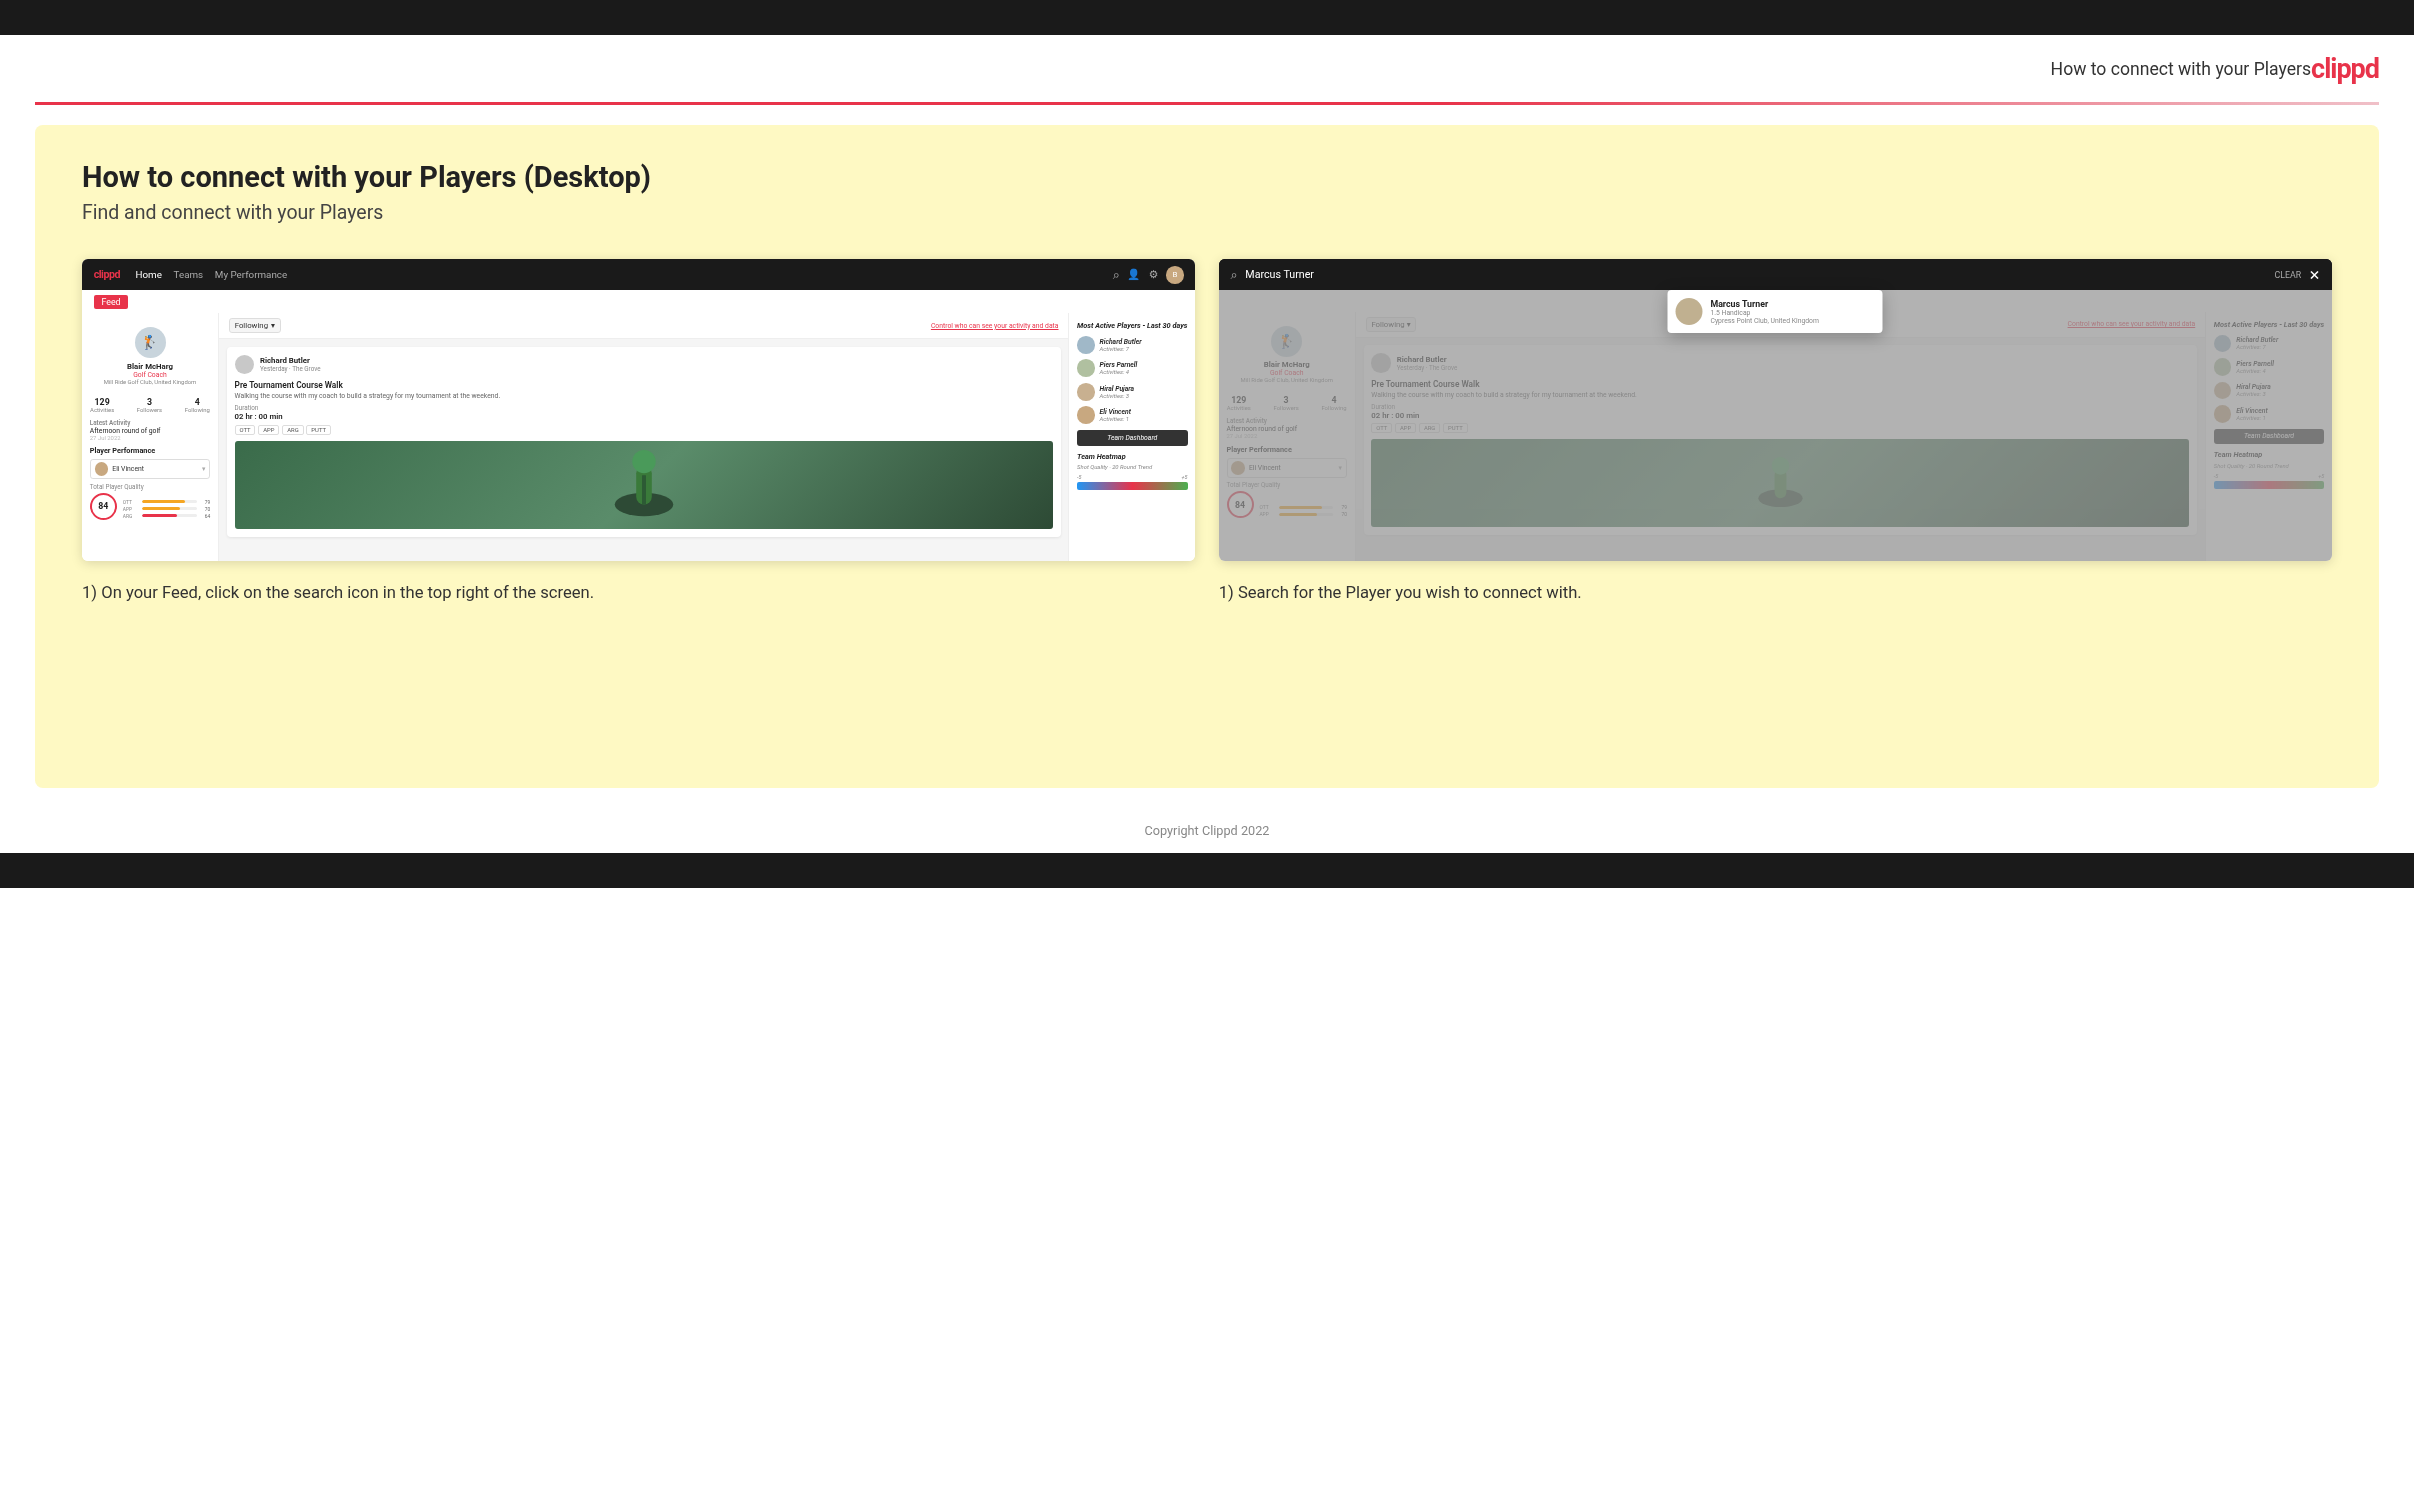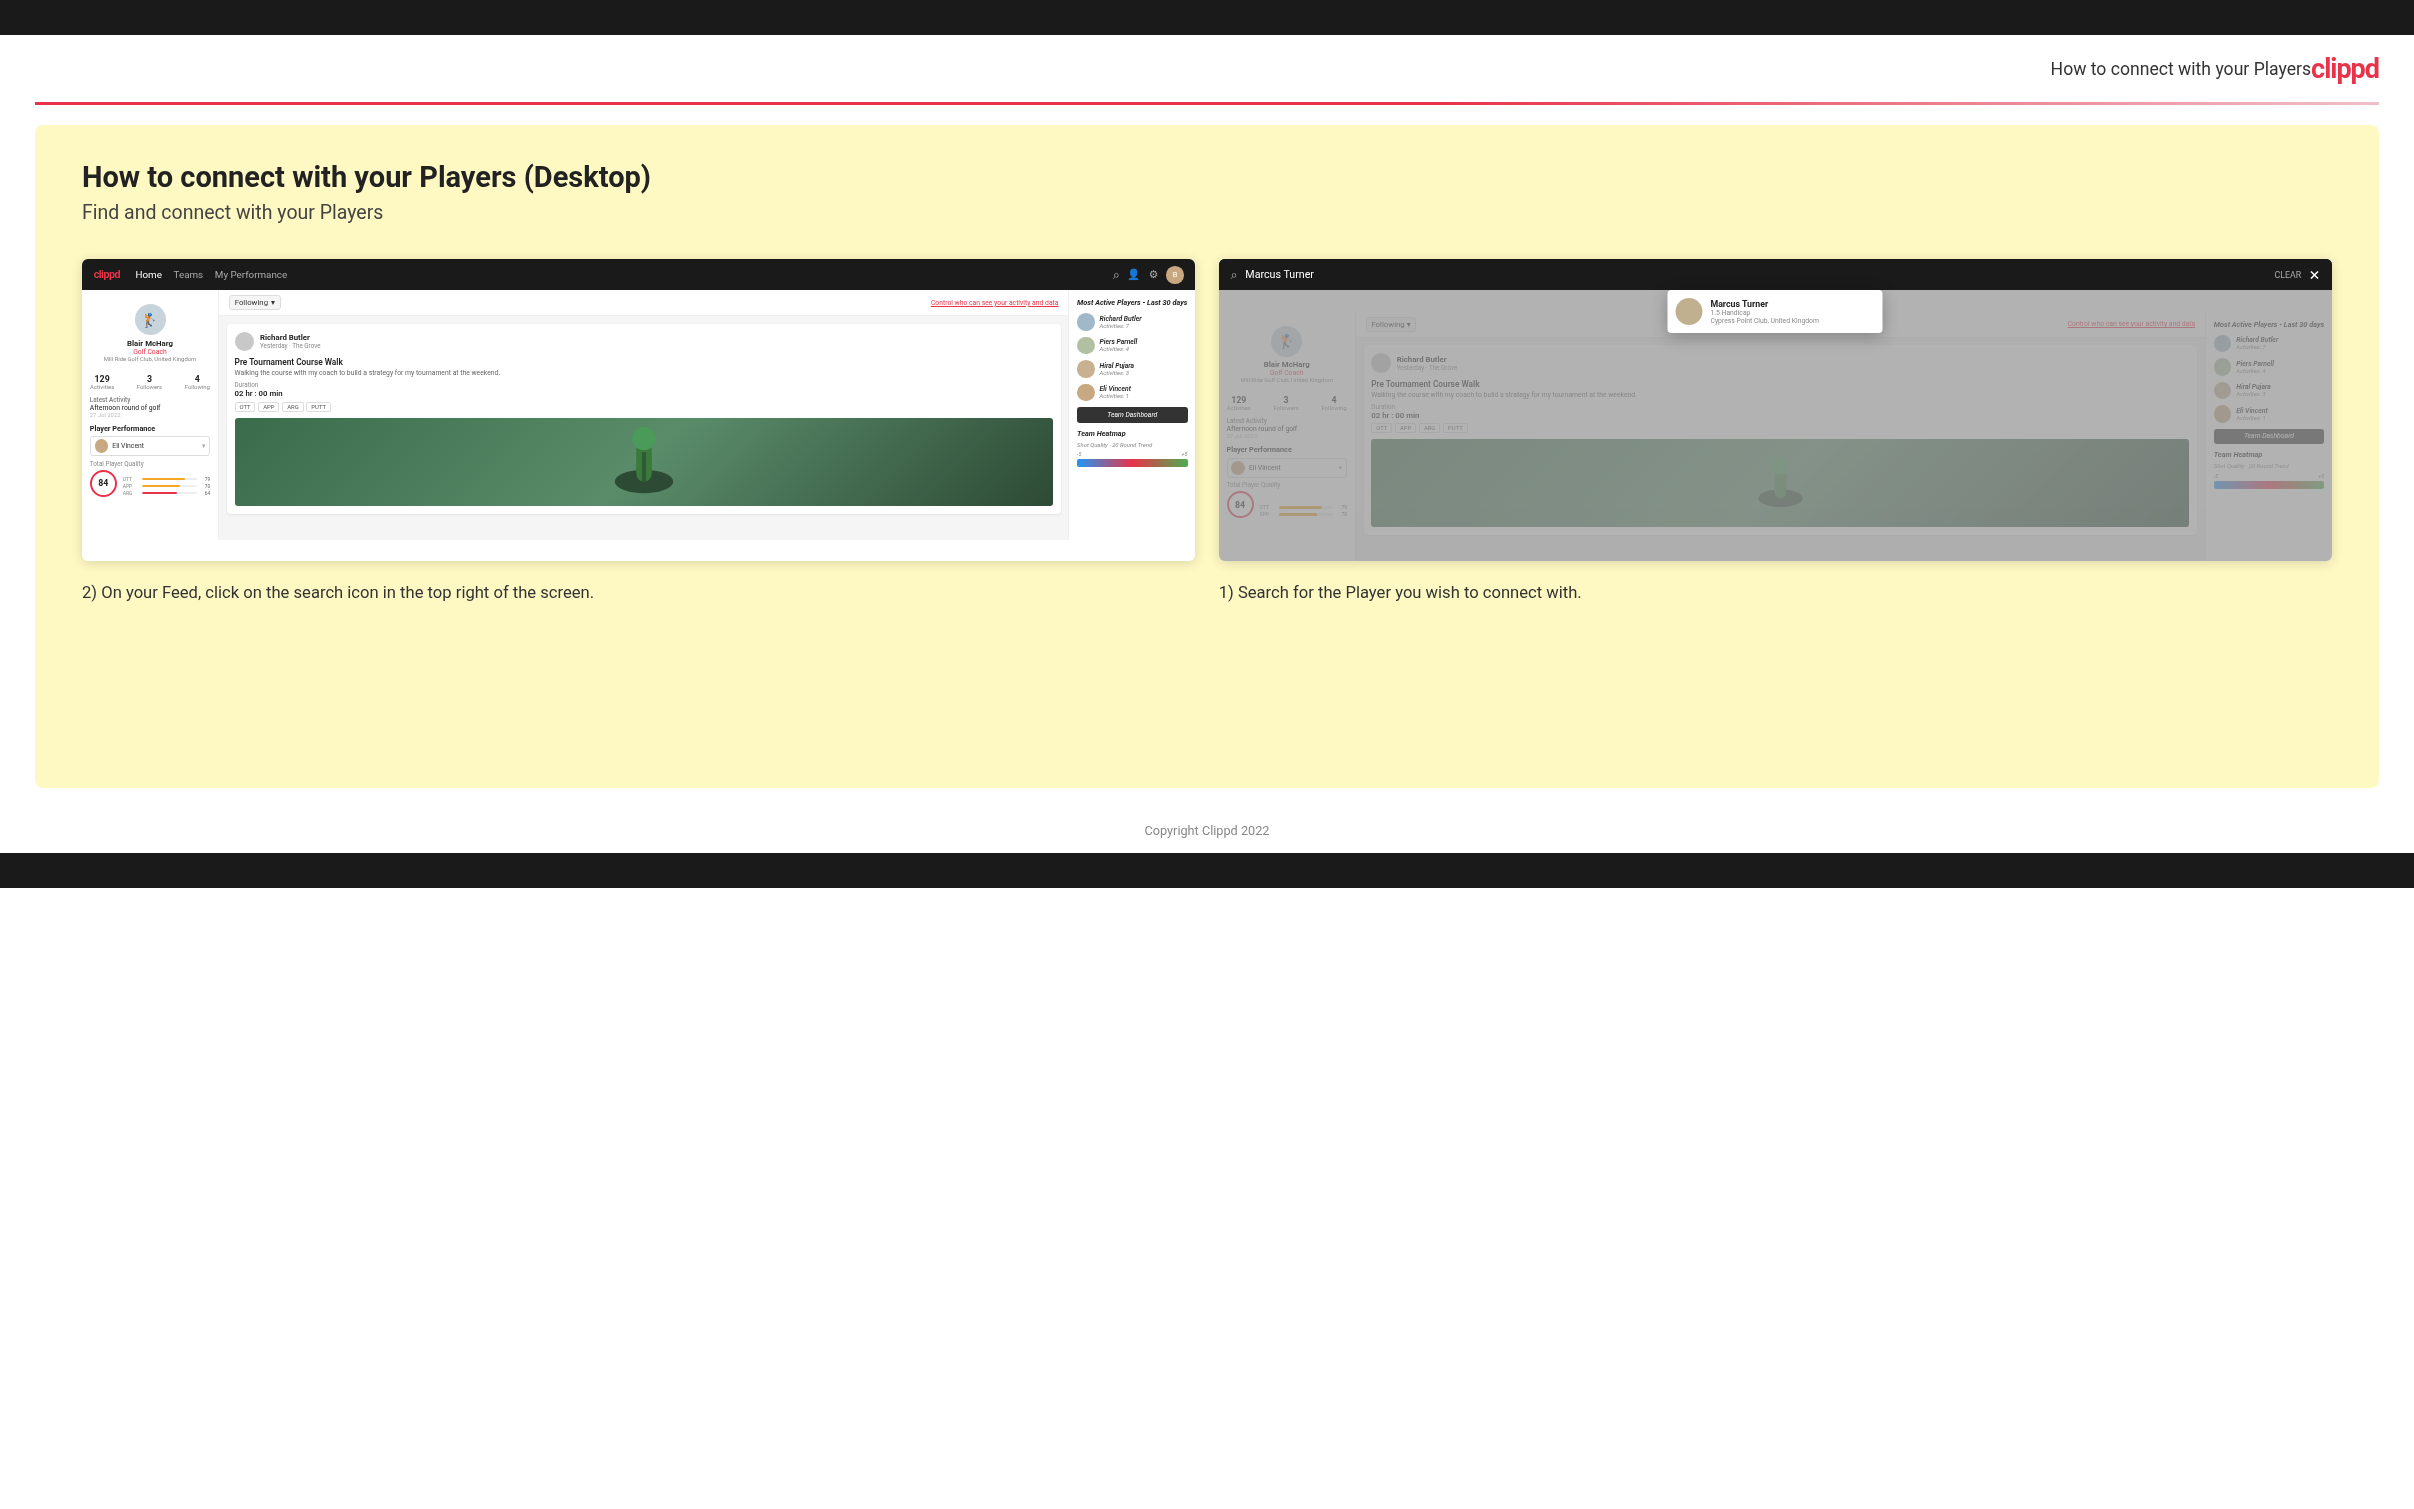--- a/index.html
+++ b/index.html
@@ -624,20 +624,23 @@
             <span class="app-nav-item">My Performance</span>
           </div>
           <div class="app-nav-icons">
             <span class="app-nav-icon nav-search-icon"></span>
             <span class="app-nav-icon">👤</span>
             <span class="app-nav-icon">⚙</span>
             <span class="nav-avatar-icon">B</span>
           </div>
         </div>
 
+        <div>
+          <span class="feed-tab">Feed</span>
+        </div>
 
         <div class="app-body">
 
           <div class="left-panel">
             <div class="profile-area">
               <div class="avatar-circle">🏌️</div>
               <div class="profile-name">Blair McHarg</div>
               <div class="profile-role">Golf Coach</div>
               <div class="profile-club">Mill Ride Golf Club, United Kingdom</div>
             </div>
@@ -769,21 +772,21 @@
               <div class="heatmap-scale">
                 <span>-5</span>
                 <span>+5</span>
               </div>
               <div class="heatmap-bar-track"></div>
             </div>
           </div>
         </div>
       </div>
       <div class="caption-text">
-        <span>2) On your Feed, click on the search
+        <span>1) On your Feed, click on the search
 icon in the top right of the screen.</span>
       </div>
     </div>
 
     <div class="screenshot-block">
       <div class="screenshot-frame" style="position:relative;">
 
         <div class="search-overlay"></div>
 
         <div class="app-nav" style="position:relative;z-index:1;">

